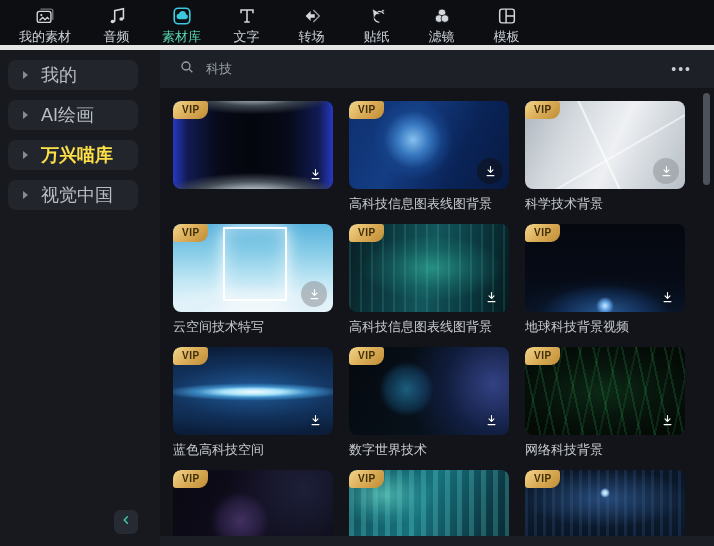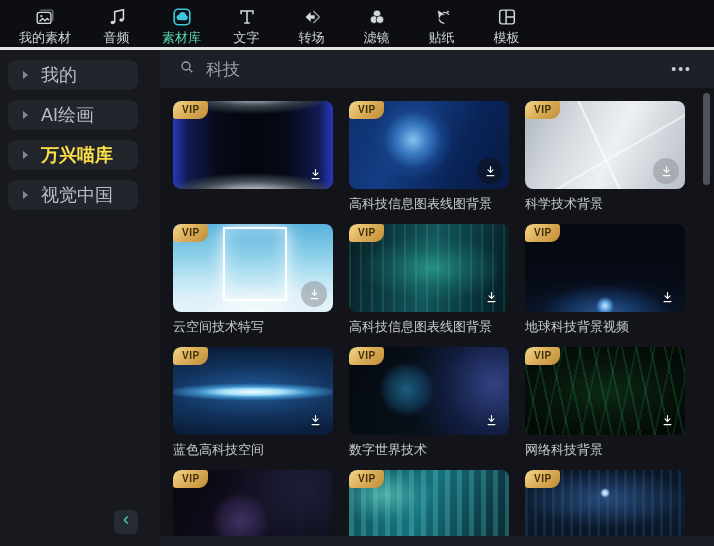--- a/index.html
+++ b/index.html
@@ -9,21 +9,21 @@
     background:#111318;
     font-family:"Liberation Sans","DejaVu Sans",sans-serif;
     -webkit-font-smoothing:antialiased;
   }
   .app{width:714px;height:546px;display:flex;flex-direction:column;}
 
   
   .toolbar{
     height:50px;flex:0 0 50px;background:#0c0e12;
     display:flex;align-items:center;padding-left:6px;
-    border-bottom:3px solid #e5e5e5;box-sizing:border-box;
+    border-bottom:5px solid #e5e5e5;box-sizing:border-box;
   }
   .tool-item{width:65px;display:flex;flex-direction:column;align-items:center;gap:1px;cursor:pointer;padding-top:2px;}
   .tool-item:first-child{width:78px;}
   .tool-icon{height:24px;display:flex;align-items:center;justify-content:center;color:#d4d7dc;}
   .tool-label{font-size:13px;color:#cdd1d7;line-height:15px;}
   .tool-item.active .tool-icon{color:#3bc8dc;}
   .tool-item.active .tool-label{color:#5bd8b0;}
 
   
   .main{flex:1;display:flex;min-height:0;}
@@ -38,21 +38,21 @@
   .side-label{margin-left:13px;font-size:18px;color:#b9bdc5;}
   .side-item.selected .side-label{color:#fde047;font-weight:bold;}
   .collapse-btn{
     position:absolute;left:114px;bottom:12px;width:24px;height:24px;background:#262a32;border-radius:6px;
     display:flex;align-items:center;justify-content:center;cursor:pointer;
   }
 
   
   .content{flex:1;min-width:0;display:flex;flex-direction:column;background:#121419;position:relative;}
   .search-bar{height:38px;flex:0 0 38px;background:#1d2127;display:flex;align-items:center;padding:0 22px 0 19px;}
-  .search-query{margin-left:11px;font-size:17px;color:#9aa0a8;flex:1;}
+  .search-query{margin-left:11px;font-size:13px;color:#9aa0a8;flex:1;}
   .more-btn{color:#c9ccd2;font-size:14px;letter-spacing:2px;cursor:pointer;line-height:10px;}
 
   .grid-area{
     flex:1;overflow:hidden;padding:13px 0 0 13px;
     display:grid;grid-template-columns:repeat(3,160px);column-gap:16px;
     align-content:start;grid-auto-rows:min-content;
   }
   .card{width:160px;margin-bottom:12px;cursor:pointer;}
   .thumb{width:160px;height:88px;border-radius:8px;position:relative;overflow:hidden;background:#0a0d14;}
   .vip-badge{
@@ -171,37 +171,37 @@
         <span class="tool-icon">
           <svg viewBox="0 0 24 24" width="22" height="22">
             <path d="M13.5 5.5L20 12l-6.5 6.5" fill="none" stroke="currentColor" stroke-width="1.7" opacity=".65"></path>
             <path d="M10.5 6.5L5 12l5.5 5.5v-3.6H15v-3.8h-4.5z" fill="currentColor"></path>
           </svg>
         </span>
         <span class="tool-label">转场</span>
       </div>
       <div class="tool-item">
         <span class="tool-icon">
+          <svg viewBox="0 0 24 24" width="22" height="22">
+            <path d="M14.5 19a6 6 0 1 1 5-9.5" fill="none" stroke="currentColor" stroke-width="1.5"></path>
+            <path d="M7 4l9 5.5-5 1-2.5 4.5z" fill="currentColor" stroke="#0c0e12" stroke-width=".8"></path>
+            <path d="M18.5 4.5l.5 1.2 1.2.5-1.2.5-.5 1.2-.5-1.2-1.2-.5 1.2-.5z" fill="currentColor"></path>
+          </svg>
+        </span>
+        <span class="tool-label">贴纸</span>
+      </div>
+      <div class="tool-item">
+        <span class="tool-icon">
           <svg viewBox="0 0 24 24" width="22" height="22" fill="currentColor" stroke="#0c0e12" stroke-width=".9">
             <circle cx="12" cy="8.5" r="4.2"></circle>
             <circle cx="8.8" cy="14.8" r="4.2"></circle>
             <circle cx="15.2" cy="14.8" r="4.2"></circle>
           </svg>
         </span>
         <span class="tool-label">滤镜</span>
-      </div>
-      <div class="tool-item">
-        <span class="tool-icon">
-          <svg viewBox="0 0 24 24" width="22" height="22">
-            <path d="M14.5 19a6 6 0 1 1 5-9.5" fill="none" stroke="currentColor" stroke-width="1.5"></path>
-            <path d="M7 4l9 5.5-5 1-2.5 4.5z" fill="currentColor" stroke="#0c0e12" stroke-width=".8"></path>
-            <path d="M18.5 4.5l.5 1.2 1.2.5-1.2.5-.5 1.2-.5-1.2-1.2-.5 1.2-.5z" fill="currentColor"></path>
-          </svg>
-        </span>
-        <span class="tool-label">贴纸</span>
       </div>
       <div class="tool-item">
         <span class="tool-icon">
           <svg viewBox="0 0 24 24" width="22" height="22" fill="none" stroke="currentColor" stroke-width="1.6">
             <rect x="4" y="4.5" width="16" height="15" rx="2.5"></rect>
             <path d="M11 4.5v15M11 12h9"></path>
           </svg>
         </span>
         <span class="tool-label">模板</span>
       </div>

